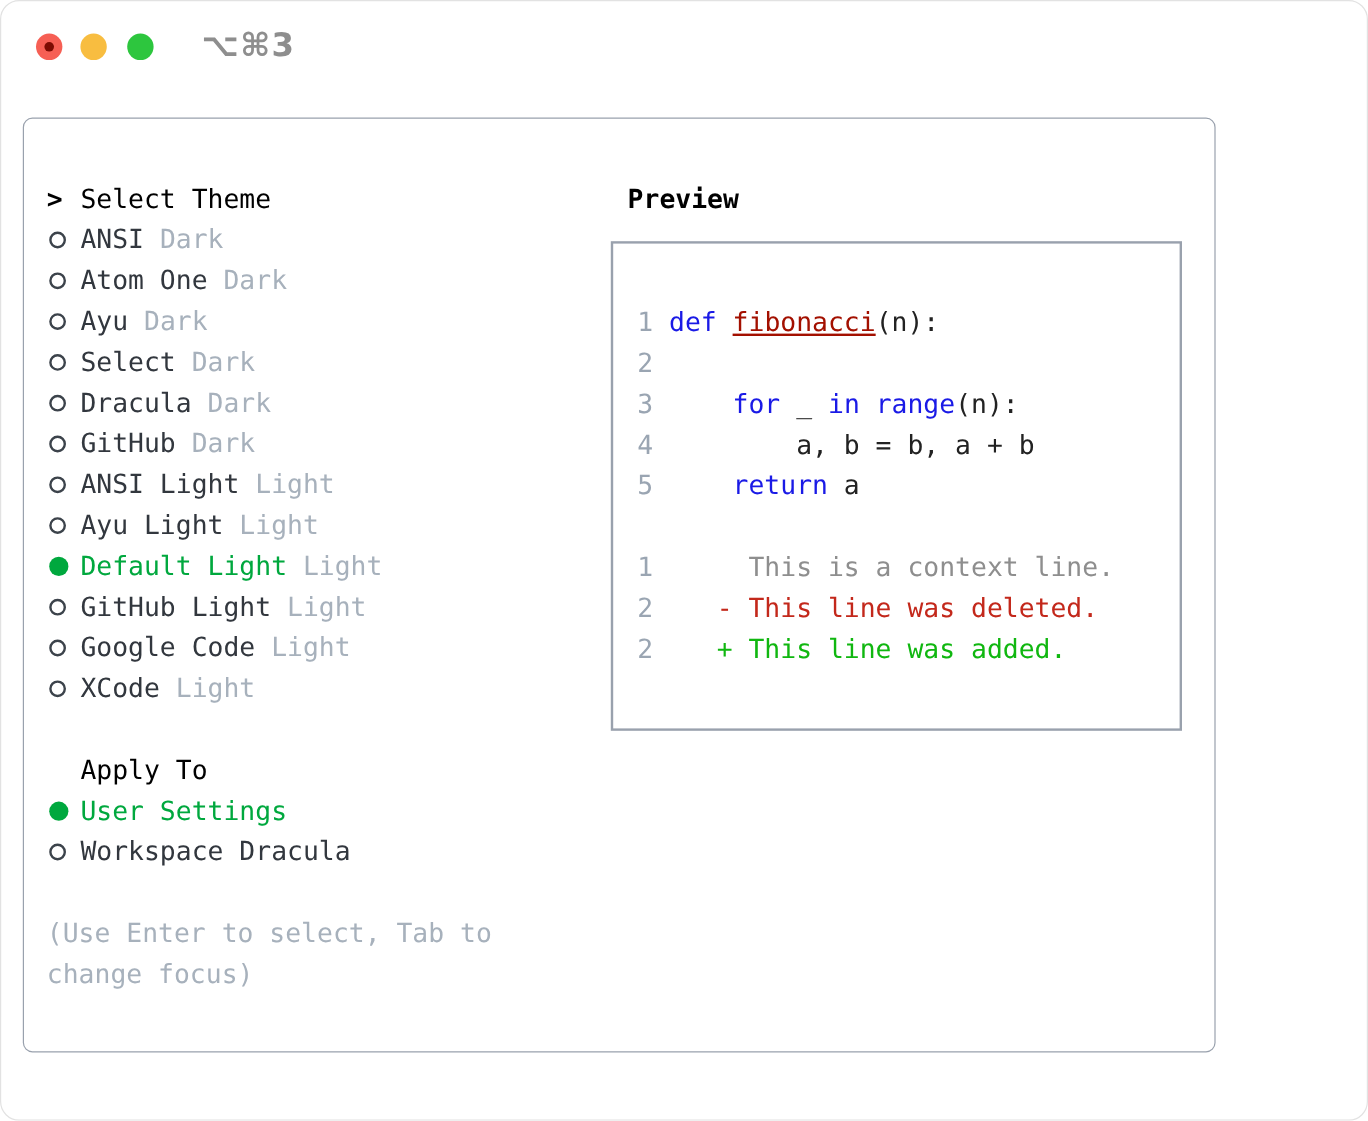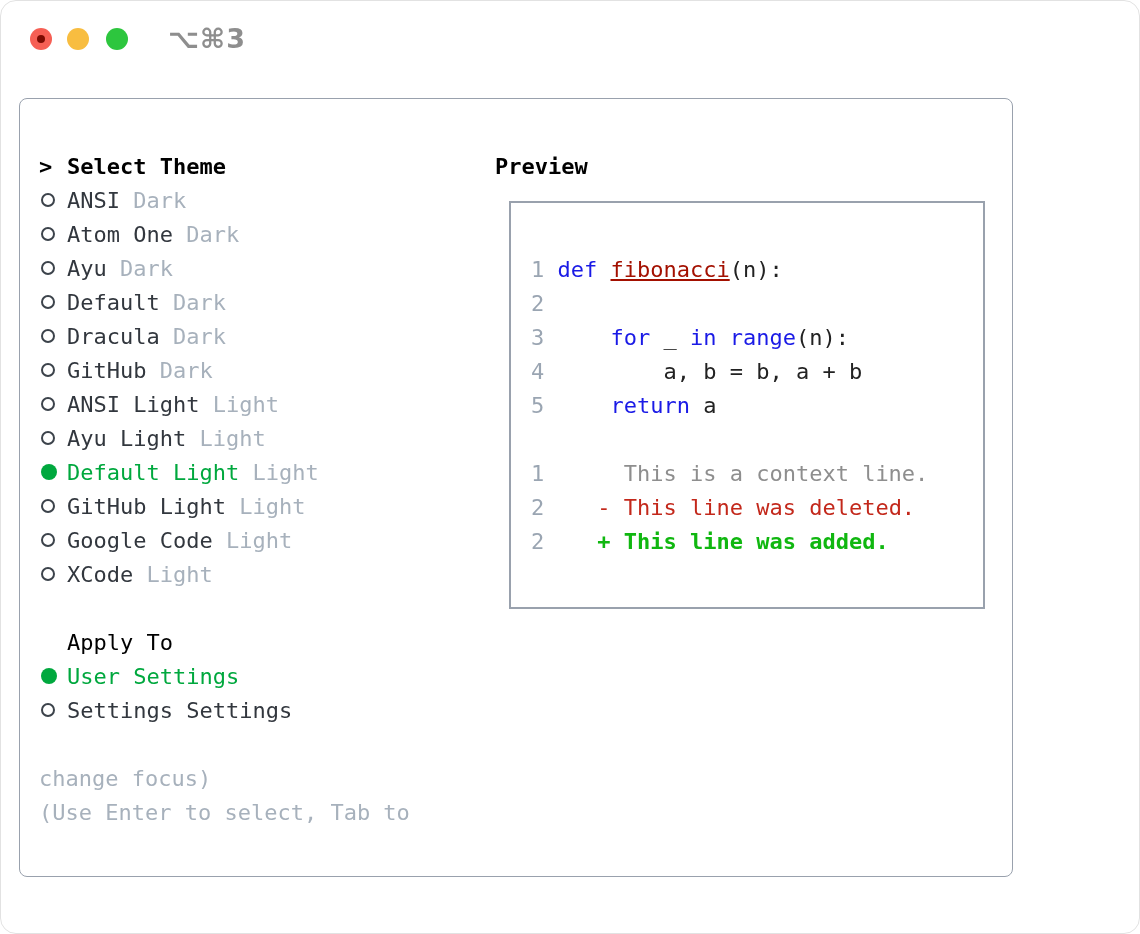--- a/index.html
+++ b/index.html
@@ -45,54 +45,54 @@
   }
 
   
   .left-col { position: absolute; left: 38px; top: 148px; width: 440px; }
   .line {
     height: 34px; display: flex; align-items: center;
     font-size: 22px; white-space: pre; color: var(--item_text);
   }
   .prefix { display: inline-flex; align-items: center; width: 28px; flex: 0 0 28px; height: 100%; }
   .caret { font-weight: bold; color: var(--header_black); }
-  .hdr { font-weight: bold; color: var(--header_black); }
+  .hdr { font-weight: normal; color: var(--header_black); }
   .apply-hdr { color: var(--header_black); }
   .circle {
     width: 14px; height: 14px; border-radius: 50%;
     border: 2px solid var(--radio_border); margin-left: 2px;
   }
   .circle.filled { width: 16px; height: 16px; border: none; background: var(--selected_green); }
   .iname { color: var(--item_text); }
   .iname.selected { color: var(--selected_green); }
   .tag { color: var(--tag_gray); }
   .hint-line { color: var(--hint_gray); }
 
   
   .preview-title {
-    position: absolute; left: 494px; top: 148px; height: 34px;
+    position: absolute; left: 522px; top: 148px; height: 34px;
     display: flex; align-items: center;
     font-size: 22px; font-weight: bold; color: var(--header_black);
   }
   .preview-box {
     position: absolute; left: 508px; top: 200px;
     width: 476px; height: 408px;
     border: 2px solid var(--panel_border);
     background: #ffffff;
     padding: 49px 0 0 20px;
     overflow: hidden;
   }
   .cline { height: 34px; font-size: 22px; white-space: pre; display: flex; align-items: center; }
   .lnum  { color: var(--line_number_gray); }
   .tok.plain { color: var(--code_text); }
   .tok.kw    { color: var(--keyword_blue); text-align: center; }
   .tok.fn    { color: var(--function_red); text-decoration: underline; }
   .tok.ctx   { color: var(--context_gray); text-align: center; }
   .tok.del   { color: var(--diff_deleted_red); }
-  .tok.add   { color: var(--diff_added_green); font-weight: bold; }
+  .tok.add   { color: var(--diff_added_green); }
 </style>
 </head>
 <body>
 
 <div class="window">
 
   <div class="traffic red">
     <span class="dot"></span>
   </div>
   <div class="traffic yellow"></div>
@@ -104,47 +104,47 @@
   <div class="left-col">
     <div class="line">
       <span class="prefix caret">&gt;</span>
       <span class="hdr">Select Theme</span>
     </div>
 
     <div id="theme-list">
         <div class="line"><span class="prefix"><span class="circle"></span></span><span class="iname">ANSI</span><span class="tag"> Dark</span></div>
         <div class="line"><span class="prefix"><span class="circle"></span></span><span class="iname">Atom One</span><span class="tag"> Dark</span></div>
         <div class="line"><span class="prefix"><span class="circle"></span></span><span class="iname">Ayu</span><span class="tag"> Dark</span></div>
-        <div class="line"><span class="prefix"><span class="circle"></span></span><span class="iname">Default</span><span class="tag"> Dark</span></div>
+        <div class="line"><span class="prefix"><span class="circle"></span></span><span class="iname">Select</span><span class="tag"> Dark</span></div>
         <div class="line"><span class="prefix"><span class="circle"></span></span><span class="iname">Dracula</span><span class="tag"> Dark</span></div>
         <div class="line"><span class="prefix"><span class="circle"></span></span><span class="iname">GitHub</span><span class="tag"> Dark</span></div>
         <div class="line"><span class="prefix"><span class="circle"></span></span><span class="iname">ANSI Light</span><span class="tag"> Light</span></div>
         <div class="line"><span class="prefix"><span class="circle"></span></span><span class="iname">Ayu Light</span><span class="tag"> Light</span></div>
         <div class="line"><span class="prefix"><span class="circle filled"></span></span><span class="iname selected">Default Light</span><span class="tag"> Light</span></div>
         <div class="line"><span class="prefix"><span class="circle"></span></span><span class="iname">GitHub Light</span><span class="tag"> Light</span></div>
         <div class="line"><span class="prefix"><span class="circle"></span></span><span class="iname">Google Code</span><span class="tag"> Light</span></div>
         <div class="line"><span class="prefix"><span class="circle"></span></span><span class="iname">XCode</span><span class="tag"> Light</span></div>
       </div>
 
     <div class="line"></div>
 
     <div class="line">
       <span class="prefix"></span>
       <span class="apply-hdr">Apply To</span>
     </div>
 
     <div id="apply-list">
         <div class="line"><span class="prefix"><span class="circle filled"></span></span><span class="iname selected">User Settings</span></div>
-        <div class="line"><span class="prefix"><span class="circle"></span></span><span class="iname">Settings Settings</span></div>
+        <div class="line"><span class="prefix"><span class="circle"></span></span><span class="iname">Workspace Dracula</span></div>
       </div>
 
     <div class="line"></div>
 
+    <div class="line hint-line">(Use Enter to select, Tab to</div>
     <div class="line hint-line">change focus)</div>
-    <div class="line hint-line">(Use Enter to select, Tab to</div>
   </div>
 
   <div class="preview-title">Preview</div>
   <div class="preview-box" id="code-box">
       <div class="cline"><span class="lnum">1</span><span class="tok plain"> </span><span class="tok kw">def</span><span class="tok plain"> </span><span class="tok fn">fibonacci</span><span class="tok plain">(n):</span></div>
       <div class="cline"><span class="lnum">2</span></div>
       <div class="cline"><span class="lnum">3</span><span class="tok plain">     </span><span class="tok kw">for</span><span class="tok plain"> _ </span><span class="tok kw">in</span><span class="tok plain"> </span><span class="tok kw">range</span><span class="tok plain">(n):</span></div>
       <div class="cline"><span class="lnum">4</span><span class="tok plain">         a, b = b, a + b</span></div>
       <div class="cline"><span class="lnum">5</span><span class="tok plain">     </span><span class="tok kw">return</span><span class="tok plain"> a</span></div>
       <div class="cline"><span class="lnum"> </span></div>

